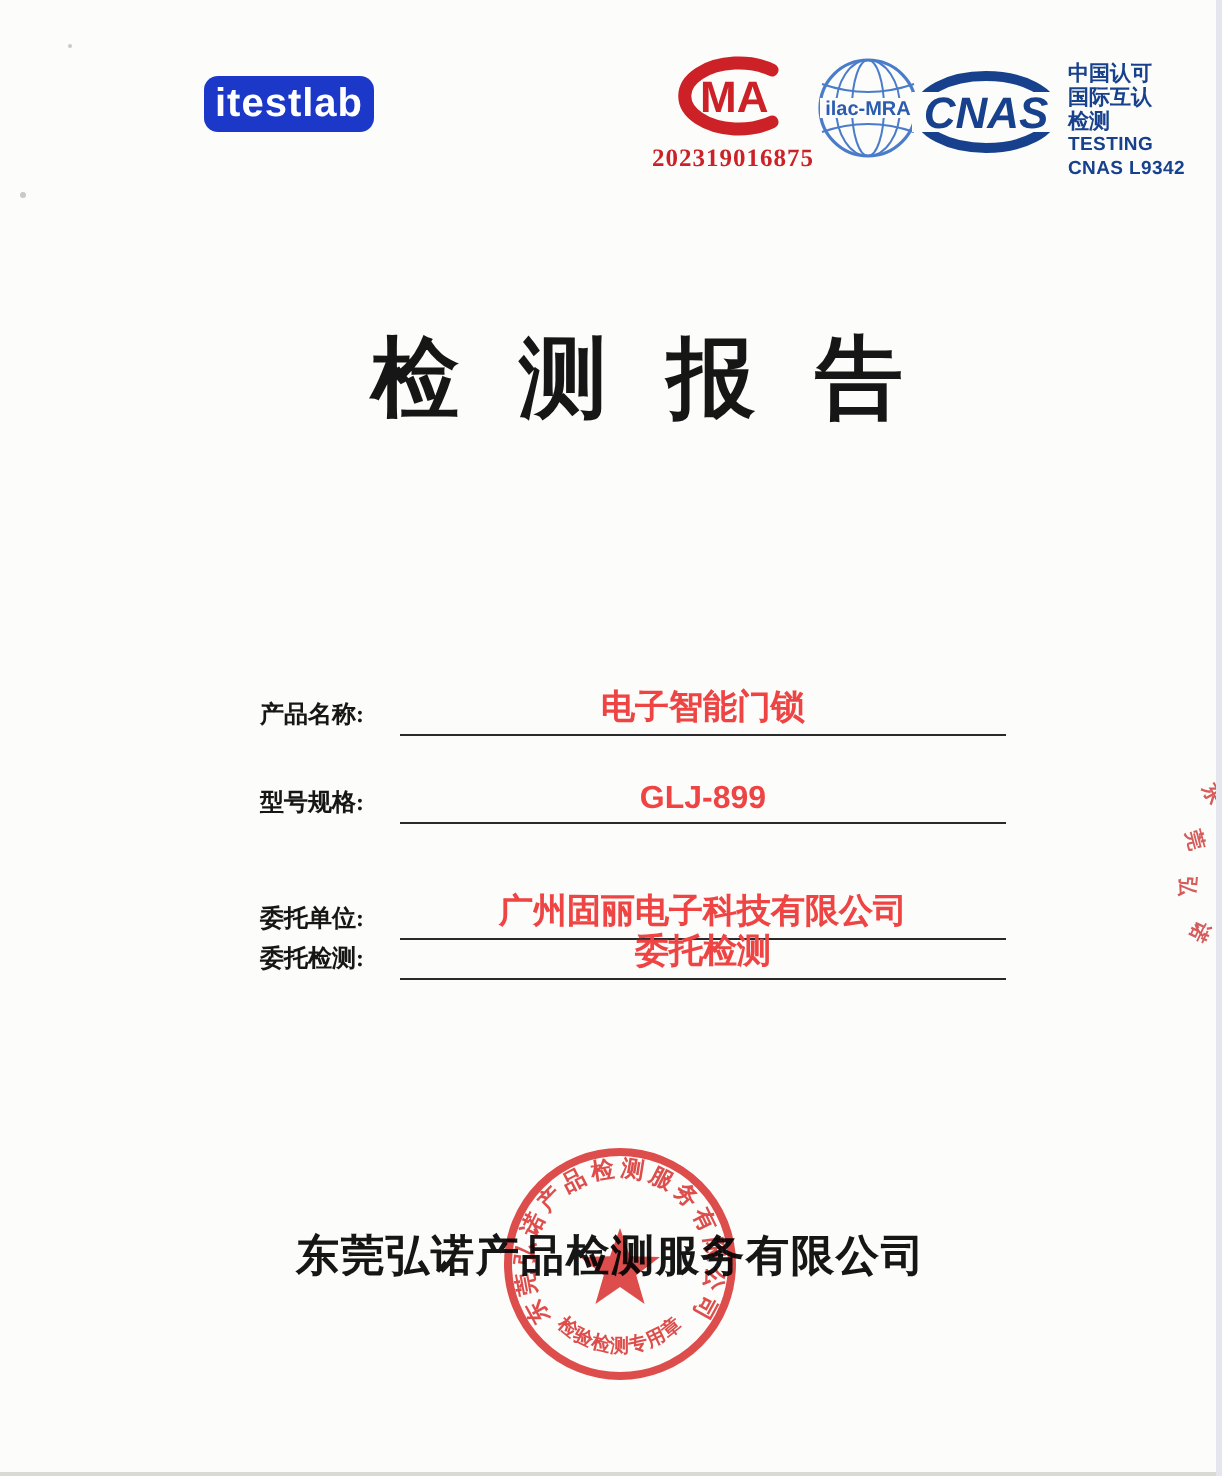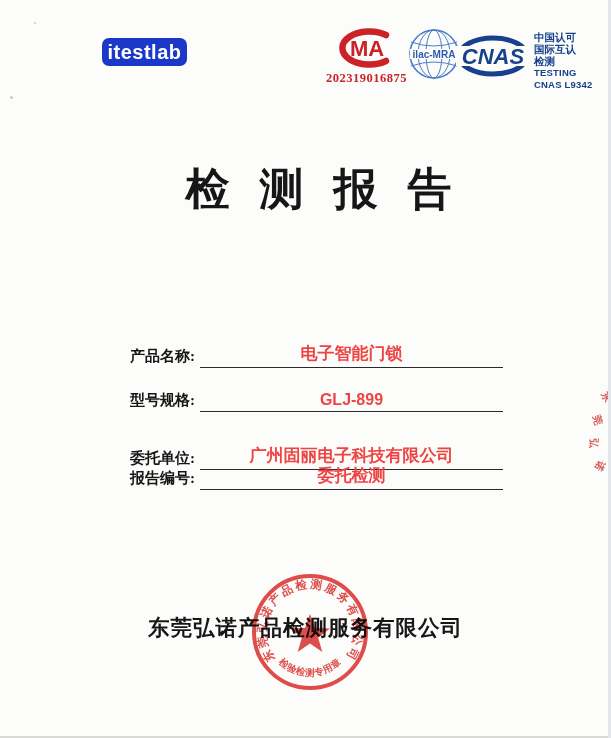--- a/index.html
+++ b/index.html
@@ -22,21 +22,21 @@
   .acc-text .en{font-size:9.5px;letter-spacing:.2px;}
 
   .report-no{position:absolute;top:97px;right:20px;font-size:16.5px;font-weight:bold;color:#111;
     font-family:"Liberation Sans","Liberation Serif",sans-serif;letter-spacing:.3px;}
 
   .title{position:absolute;left:0;right:0;top:160px;text-align:center;font-size:44px;font-weight:bold;
     color:#161616;letter-spacing:30px;padding-left:56px;font-family:"Liberation Serif",serif;}
 
   
   .field-row{position:absolute;left:0;width:611px;height:26px;}
-  .field-label{position:absolute;left:130px;bottom:2px;font-size:15px;font-weight:bold;color:#161616;}
+  .field-label{position:absolute;left:130px;bottom:2px;font-size:12px;font-weight:bold;color:#161616;}
   .field-value{position:absolute;left:200px;width:303px;bottom:0;text-align:center;font-size:17px;
     font-weight:bold;color:#ef4444;border-bottom:1.8px solid #2a2a2a;padding-bottom:2px;}
   .row1{top:342px;} .row2{top:386px;} .row3{top:444px;} .row4{top:464px;}
   .mono-model{font-family:"Liberation Sans",sans-serif;font-size:16px;}
 
   .company{position:absolute;left:0;right:0;top:613px;text-align:center;font-size:21.5px;
     font-weight:bold;color:#161616;letter-spacing:1px;}
 
   .stamp{position:absolute;left:249px;top:571px;mix-blend-mode:multiply;opacity:.9;}
   .edge-stamp{position:absolute;left:575px;top:368px;mix-blend-mode:multiply;opacity:.85;}
@@ -97,21 +97,21 @@
   </div>
   <div class="field-row row2">
     <span class="field-label">型号规格:</span>
     <span class="field-value mono-model">GLJ-899</span>
   </div>
   <div class="field-row row3">
     <span class="field-label">委托单位:</span>
     <span class="field-value">广州固丽电子科技有限公司</span>
   </div>
   <div class="field-row row4">
-    <span class="field-label">报告编号:</span>
+    <span class="field-label">委托检测:</span>
     <span class="field-value">委托检测</span>
   </div>
 
   <div class="company">东莞弘诺产品检测服务有限公司</div>
 
   <svg class="stamp" width="122" height="122" viewBox="-61 -61 122 122">
     <defs>
       <path id="arcTop" d="M -35.4 26.2 A 44 44 0 1 1 35.4 26.2" fill="none"></path>
       <path id="arcBottom" d="M -33 29 A 44 44 0 0 0 33 29" fill="none"></path>
     </defs>

